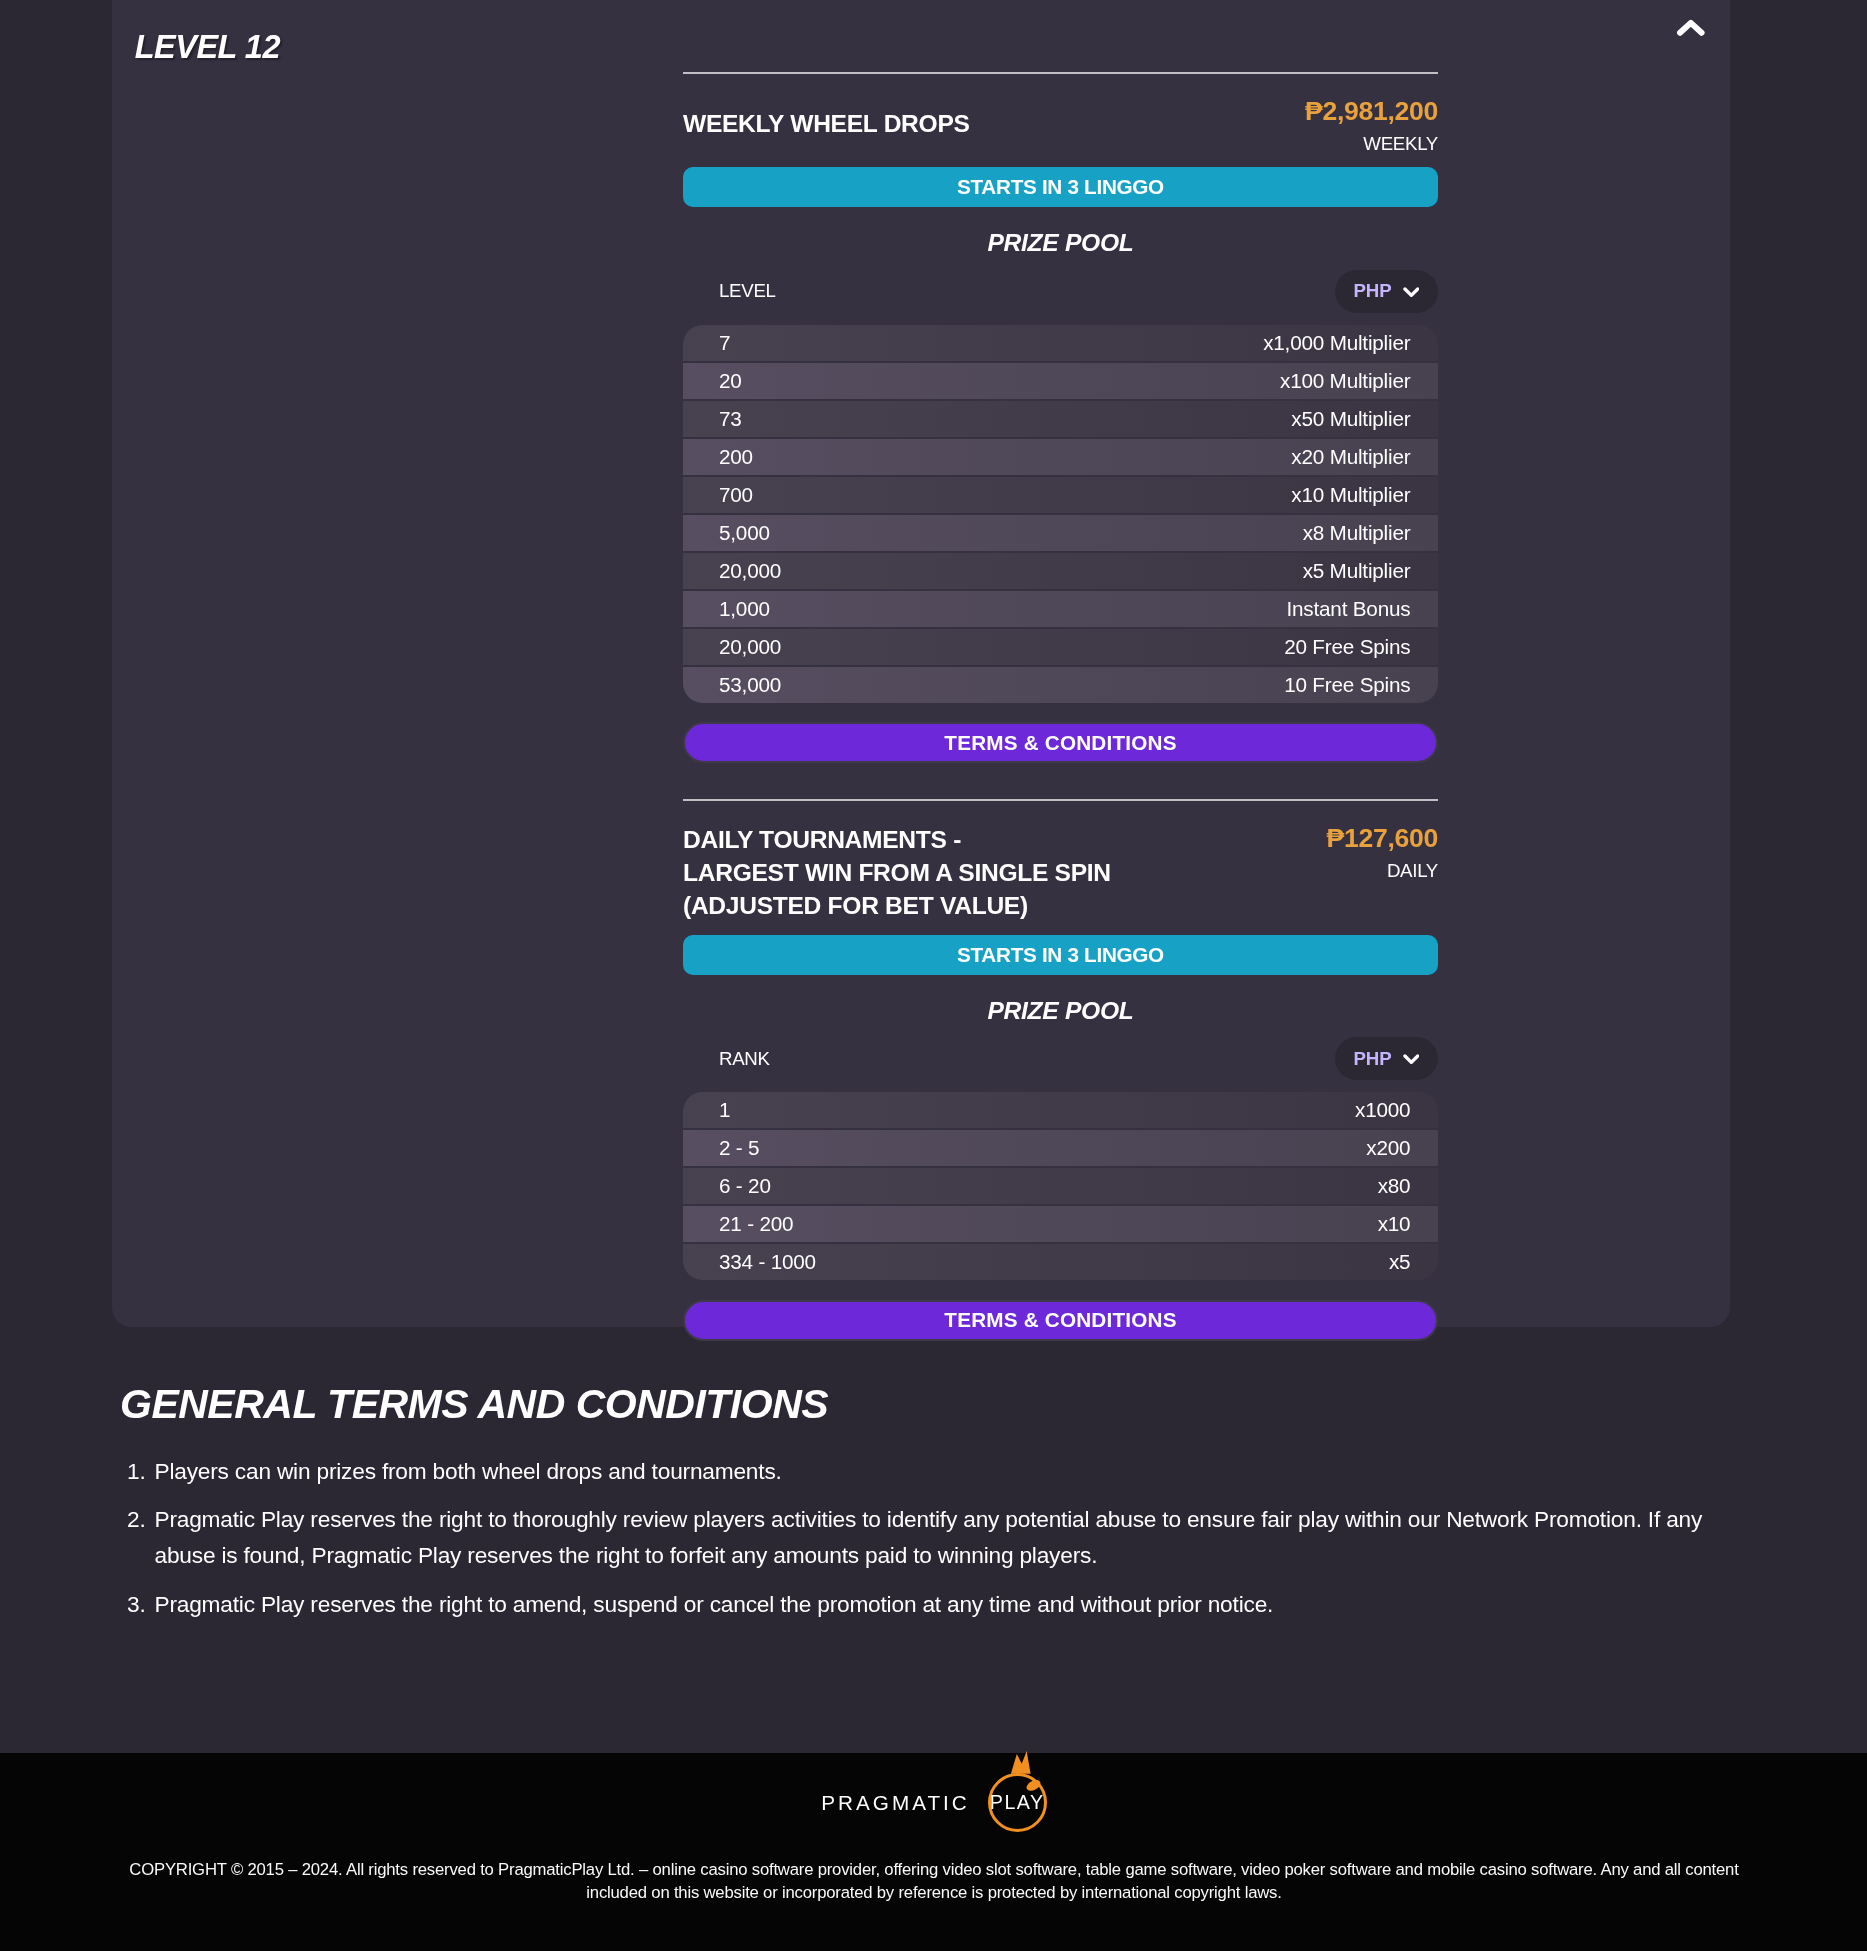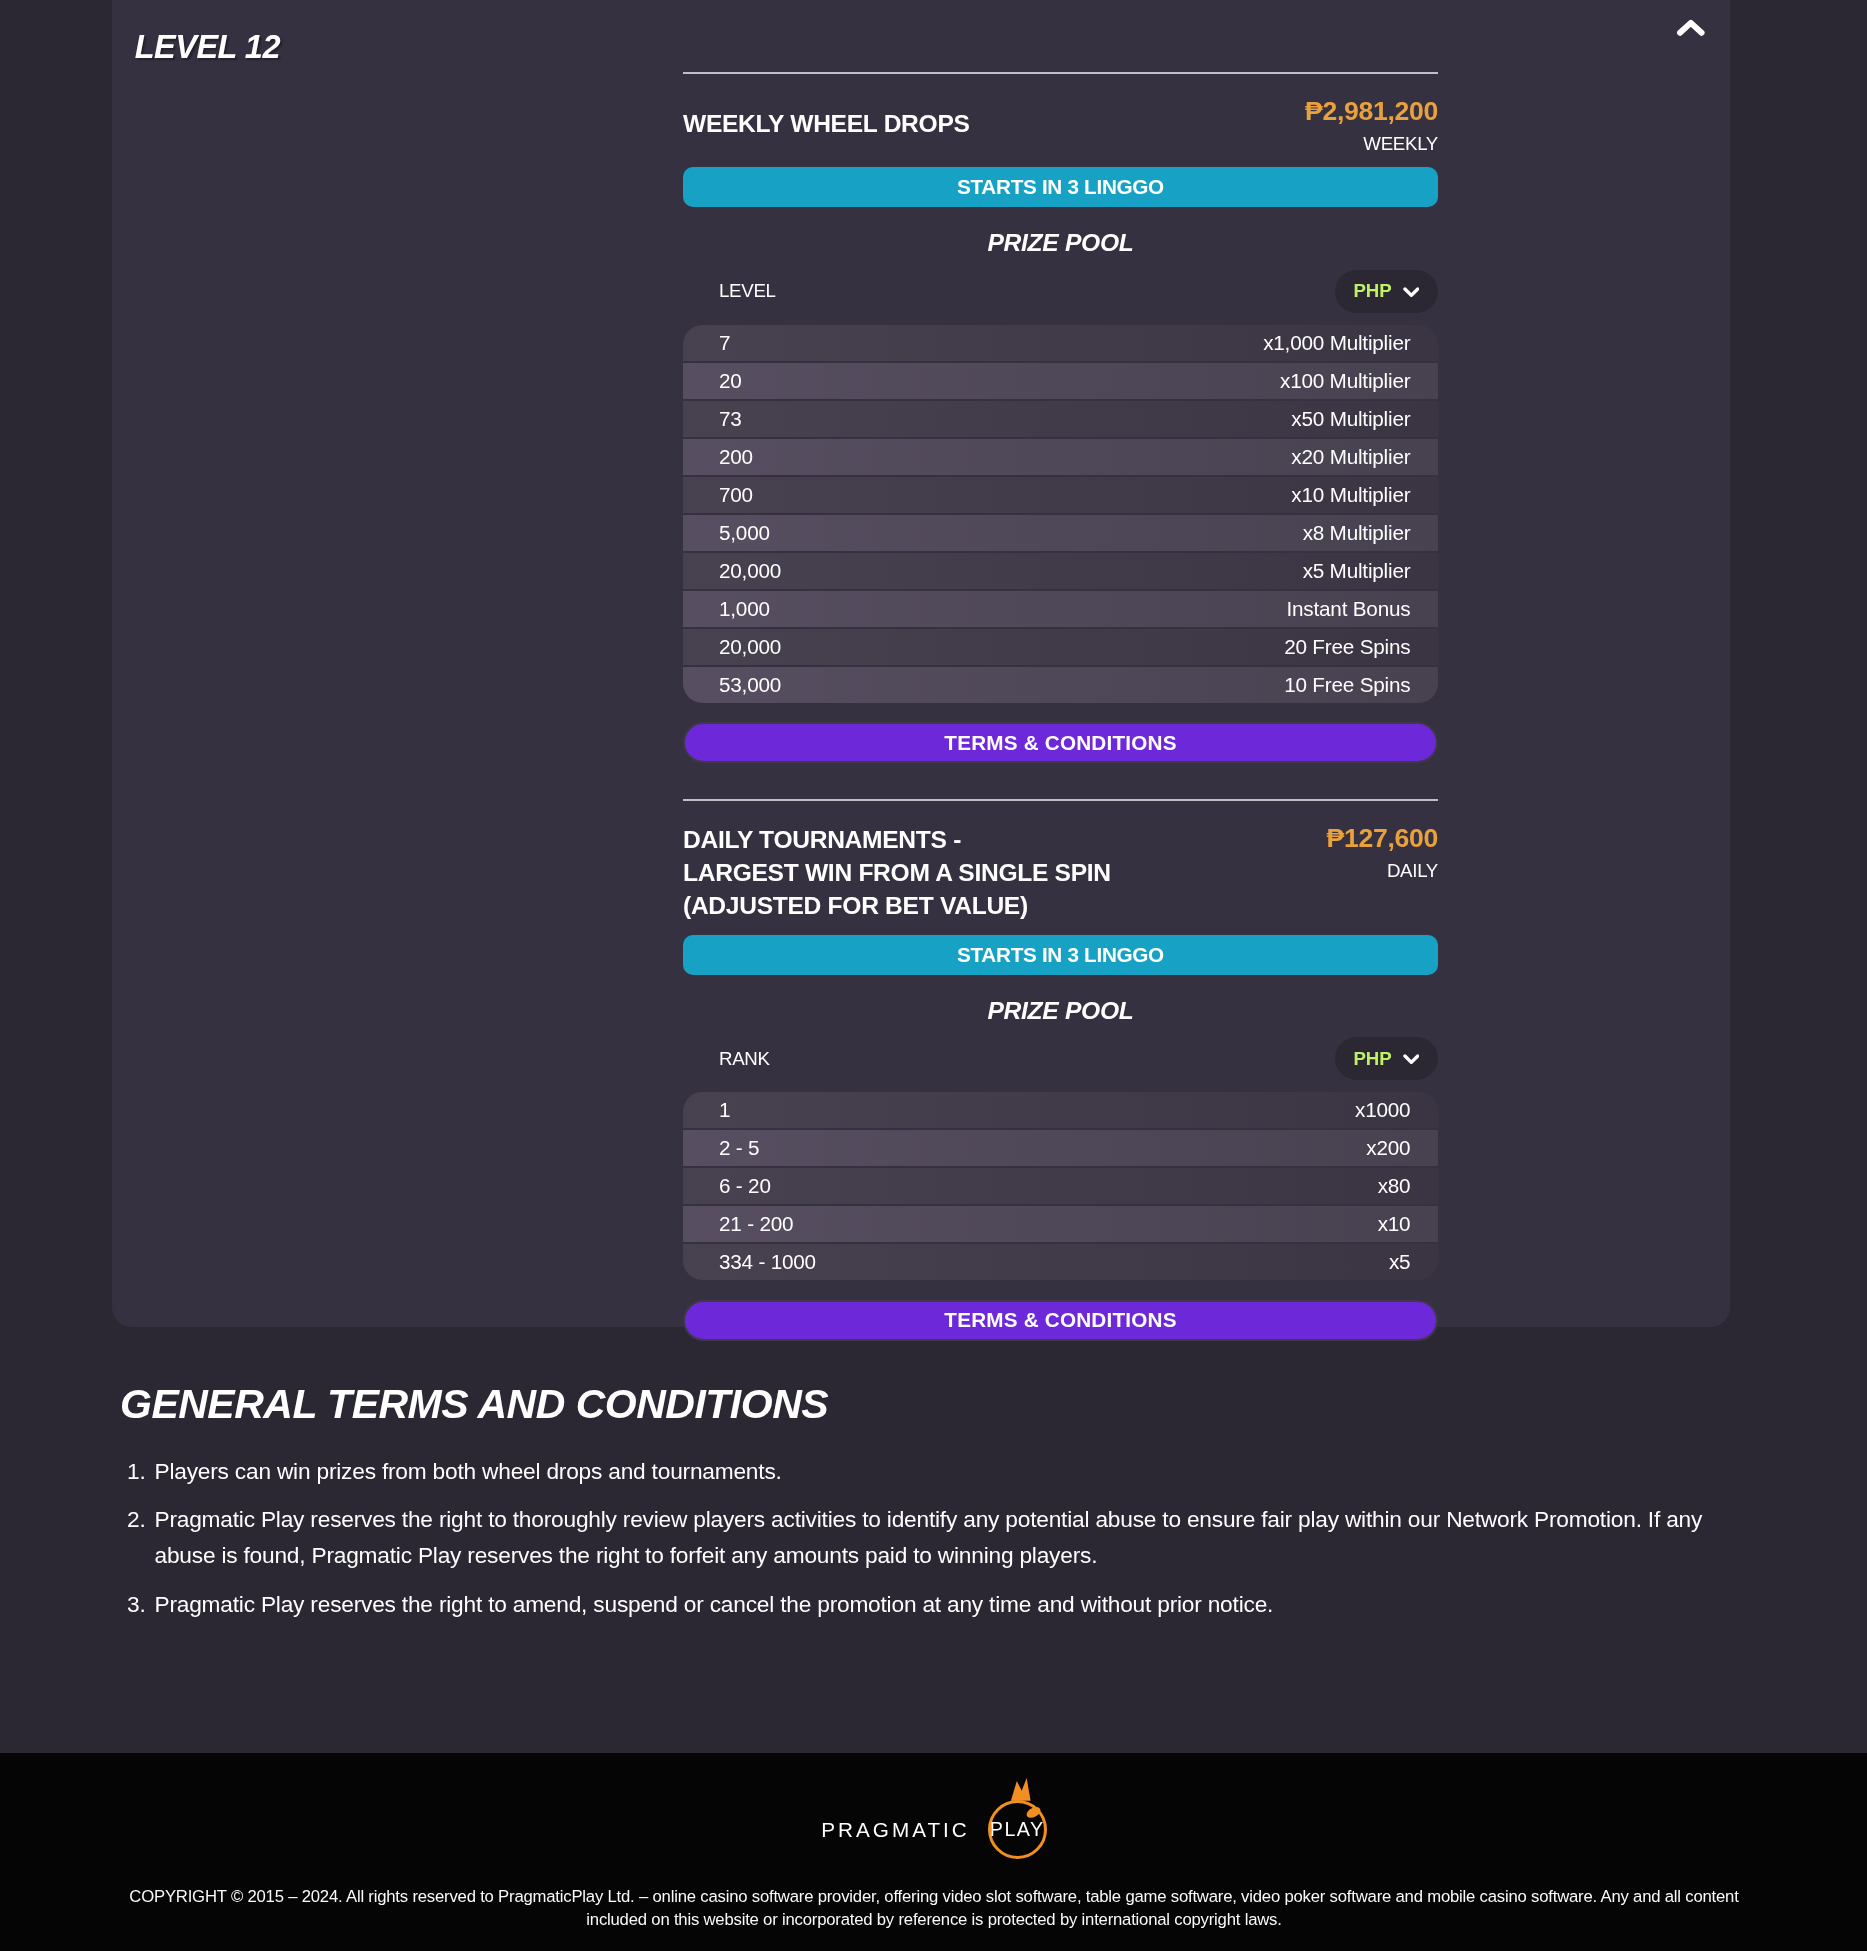--- a/index.html
+++ b/index.html
@@ -40,21 +40,21 @@
     background:#17A2C5; border:none; border-radius:9.9px; color:#fff;
     display:flex; align-items:center; justify-content:center;
     font-size:20.7px; font-weight:700; letter-spacing:-0.3px; cursor:pointer;
     font-family:inherit;
   }
   .prize-pool { text-align:center; font-style:italic; font-weight:800; font-size:24.6px; margin-top:21.7px; letter-spacing:-0.3px; }
 
   .table-head { display:flex; justify-content:space-between; align-items:center; margin-top:12.8px; padding-left:36px; }
   .col-label { font-size:18.7px; letter-spacing:-0.3px; }
   .currency-pill {
-    background:#2B2834; border:none; color:#bef264; border-radius:23.6px; height:43px; padding:0 18.7px;
+    background:#2B2834; border:none; color:#c4b5fd; border-radius:23.6px; height:43px; padding:0 18.7px;
     display:flex; align-items:center; gap:10.8px; font-size:18.7px; font-weight:700; cursor:pointer;
     font-family:inherit;
   }
   .table { margin-top:11.8px; display:flex; flex-direction:column; gap:2px; }
   .t-row {
     height:36px; display:flex; justify-content:space-between; align-items:center;
     padding:0 27.6px 0 36px; font-size:20.7px; letter-spacing:-0.2px;
   }
   .t-row:nth-child(odd)  { background:linear-gradient(90deg,#474150,#3A3443); }
   .t-row:nth-child(even) { background:linear-gradient(90deg,#574F61,#474150); }
@@ -73,21 +73,21 @@
   .general { position:absolute; left:120px; top:1381px; width:1623px; }
   .general h2 { font-size:41px; font-weight:800; font-style:italic; letter-spacing:-0.5px; }
   .gt-intro { margin-top:26.6px; font-size:22.7px; font-weight:700; letter-spacing:-0.2px; }
   .gt-list { margin-top:24.6px; }
   .gt-item { display:flex; gap:8.9px; font-size:22.7px; line-height:36px; margin-bottom:12.8px; letter-spacing:-0.2px; }
   .gt-num { min-width:25.6px; text-align:right; flex-shrink:0; }
   .gt-text { max-width:1566px; }
 
   
   .footer { position:absolute; left:0; top:1753px; width:1868px; height:198px; background:#050505; }
-  .logo-wrap { display:flex; align-items:center; justify-content:center; gap:18px; padding-top:47px; }
+  .logo-wrap { display:flex; align-items:center; justify-content:center; gap:18px; padding-top:20px; }
   .logo-left { font-size:20.7px; letter-spacing:3px; color:#fff; }
   .logo-circle {
     position:relative; width:59px; height:59px; border:3.9px solid #F19021; border-radius:50%;
     display:flex; align-items:center; justify-content:center; flex-shrink:0;
   }
   .logo-play { font-size:19.7px; letter-spacing:1.5px; color:#fff; }
   .logo-crown { position:absolute; top:-25.6px; left:13.8px; }
   .logo-dot {
     position:absolute; top:4.9px; right:3px; width:14.8px; height:8.9px;
     background:#F19021; border-radius:50%; transform:rotate(-28deg);

